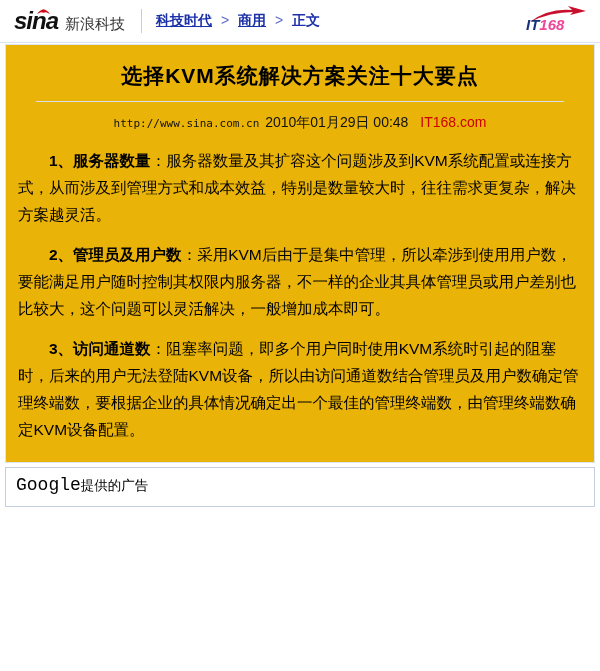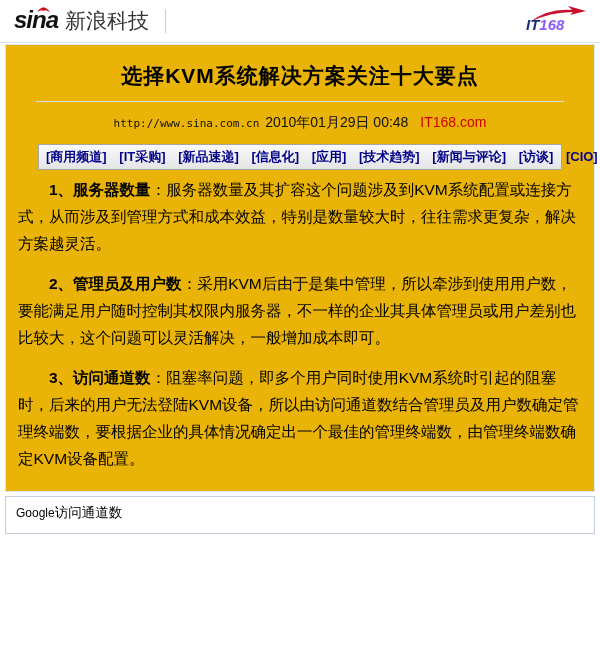--- a/index.html
+++ b/index.html
@@ -22,31 +22,31 @@
     border-bottom: 1px solid #d9e2ef;
   }
   .sina-logo { display: flex; align-items: baseline; cursor: pointer; position: relative; }
   .sina-word {
     font-style: italic; font-weight: bold; font-size: 24px;
     letter-spacing: -1px; color: #111; line-height: 1;
     font-family: "Liberation Sans", sans-serif;
     position: relative;
   }
   .sina-eye { position: absolute; top: -7px; left: 22px; }
-  .sina-cn { font-size: 21px; color: #333; margin-left: 7px; font-weight: 500; }
+  .sina-cn { font-size: 15px; color: #333; margin-left: 7px; font-weight: 500; }
   .header-divider { width: 1px; height: 24px; background: #ccc; margin: 0 14px 0 16px; }
   .breadcrumb { font-size: 14px; font-weight: bold; }
   .breadcrumb a { color: #1c31a8; text-decoration: underline; cursor: pointer; }
   .breadcrumb a.no-underline { text-decoration: none; }
   .breadcrumb .sep { color: #5a6bc0; margin: 0 5px; font-weight: normal; }
   .it168-logo { margin-left: auto; position: relative; width: 64px; height: 30px; cursor: pointer; }
   .it168-swoosh { position: absolute; top: 0; left: 2px; }
   .it168-text { position: absolute; bottom: 2px; left: 0; white-space: nowrap; }
   .it168-it { font-style: italic; font-weight: bold; font-size: 15px; color: #1a2f7a; }
-  .it168-168 { font-style: italic; font-weight: bold; font-size: 15px; color: #8b5cf6; }
+  .it168-168 { font-style: italic; font-weight: bold; font-size: 15px; color: #ec4899; }
   .it168-com { font-size: 8px; color: #1a2f7a; font-weight: bold; padding-left: 43px; }
 
   
   .content-box {
     margin: 1px 5px 0 5px;
     background: #eab308;
     border: 1px solid #dce5f2;
     padding-bottom: 6px;
   }
   .article-title {
@@ -89,71 +89,67 @@
   .article-body p b { font-weight: bold; }
 
   
   .ads-box {
     margin: 4px 5px 0;
     border: 1px solid #c3cede;
     background: #fff;
     padding-bottom: 6px;
   }
   .ads-header { padding: 7px 10px 5px; font-size: 13.5px; color: #000; }
-  .ads-brand { font-family: Liberation Sans, sans-serif; font-size: 12px; }
+  .ads-brand { font-family: Liberation Mono, monospace; font-size: 18px; }
 </style>
 </head>
 <body>
 
 <div class="header">
   <div class="sina-logo">
     <span class="sina-word">sina</span>
     <span class="sina-eye">
       <svg width="15" height="11" viewBox="0 0 15 11">
         <path d="M1 9 Q7.5 0 14 9 Q7.5 5 1 9 Z" fill="#d10b17"></path>
         <circle cx="7.5" cy="6.2" r="1.6" fill="#d10b17"></circle>
       </svg>
     </span>
     <span class="sina-cn">新浪科技</span>
   </div>
   <div class="header-divider"></div>
+  <div class="breadcrumb">
+    <a>科技时代</a>
+    <span class="sep">&gt;</span>
+    <a>商用</a>
+    <span class="sep">&gt;</span>
+    <a class="no-underline">正文</a>
+  </div>
   <div class="it168-logo">
     <span class="it168-swoosh">
       <svg width="60" height="18" viewBox="0 0 60 18">
         <path d="M2 16 Q20 2 44 4 L40 0 L58 5 L42 9 L45 6 Q22 6 2 16 Z" fill="#c8102e"></path>
       </svg>
     </span>
     <span class="it168-text"><span class="it168-it">IT</span><span class="it168-168">168</span><span class="it168-com">.com</span></span>
   </div>
 </div>
 
 <div class="content-box">
   <div class="article-title">选择KVM系统解决方案关注十大要点</div>
   <div class="title-divider"></div>
   <div class="info-line">
     <span class="src-url">http://www.sina.com.cn</span>
     <span class="date">2010年01月29日 00:48</span>
     <a class="source">IT168.com</a>
   </div>
 
-  <div class="channel-bar">
-    <a>[商用频道]</a>
-    <a>[IT采购]</a>
-    <a>[新品速递]</a>
-    <a>[信息化]</a>
-    <a>[应用]</a>
-    <a>[技术趋势]</a>
-    <a>[新闻与评论]</a>
-    <a>[访谈]</a>
-    <a>[CIO]</a>
-  </div>
 
   <div class="article-body">
     <p><b>1、服务器数量</b><span>：服务器数量及其扩容这个问题涉及到KVM系统配置或连接方式，从而涉及到管理方式和成本效益，特别是数量较大时，往往需求更复杂，解决方案越灵活。</span></p>
     <p><b>2、管理员及用户数</b><span>：采用KVM后由于是集中管理，所以牵涉到使用用户数，要能满足用户随时控制其权限内服务器，不一样的企业其具体管理员或用户差别也比较大，这个问题可以灵活解决，一般增加成本即可。</span></p>
     <p><b>3、访问通道数</b><span>：阻塞率问题，即多个用户同时使用KVM系统时引起的阻塞时，后来的用户无法登陆KVM设备，所以由访问通道数结合管理员及用户数确定管理终端数，要根据企业的具体情况确定出一个最佳的管理终端数，由管理终端数确定KVM设备配置。</span></p>
   </div>
 </div>
 
 <div class="ads-box">
-  <div class="ads-header"><span class="ads-brand">Google</span><span>访问通道数</span></div>
+  <div class="ads-header"><span class="ads-brand">Google</span><span>提供的广告</span></div>
 
 </div>
 
 </body></html>

